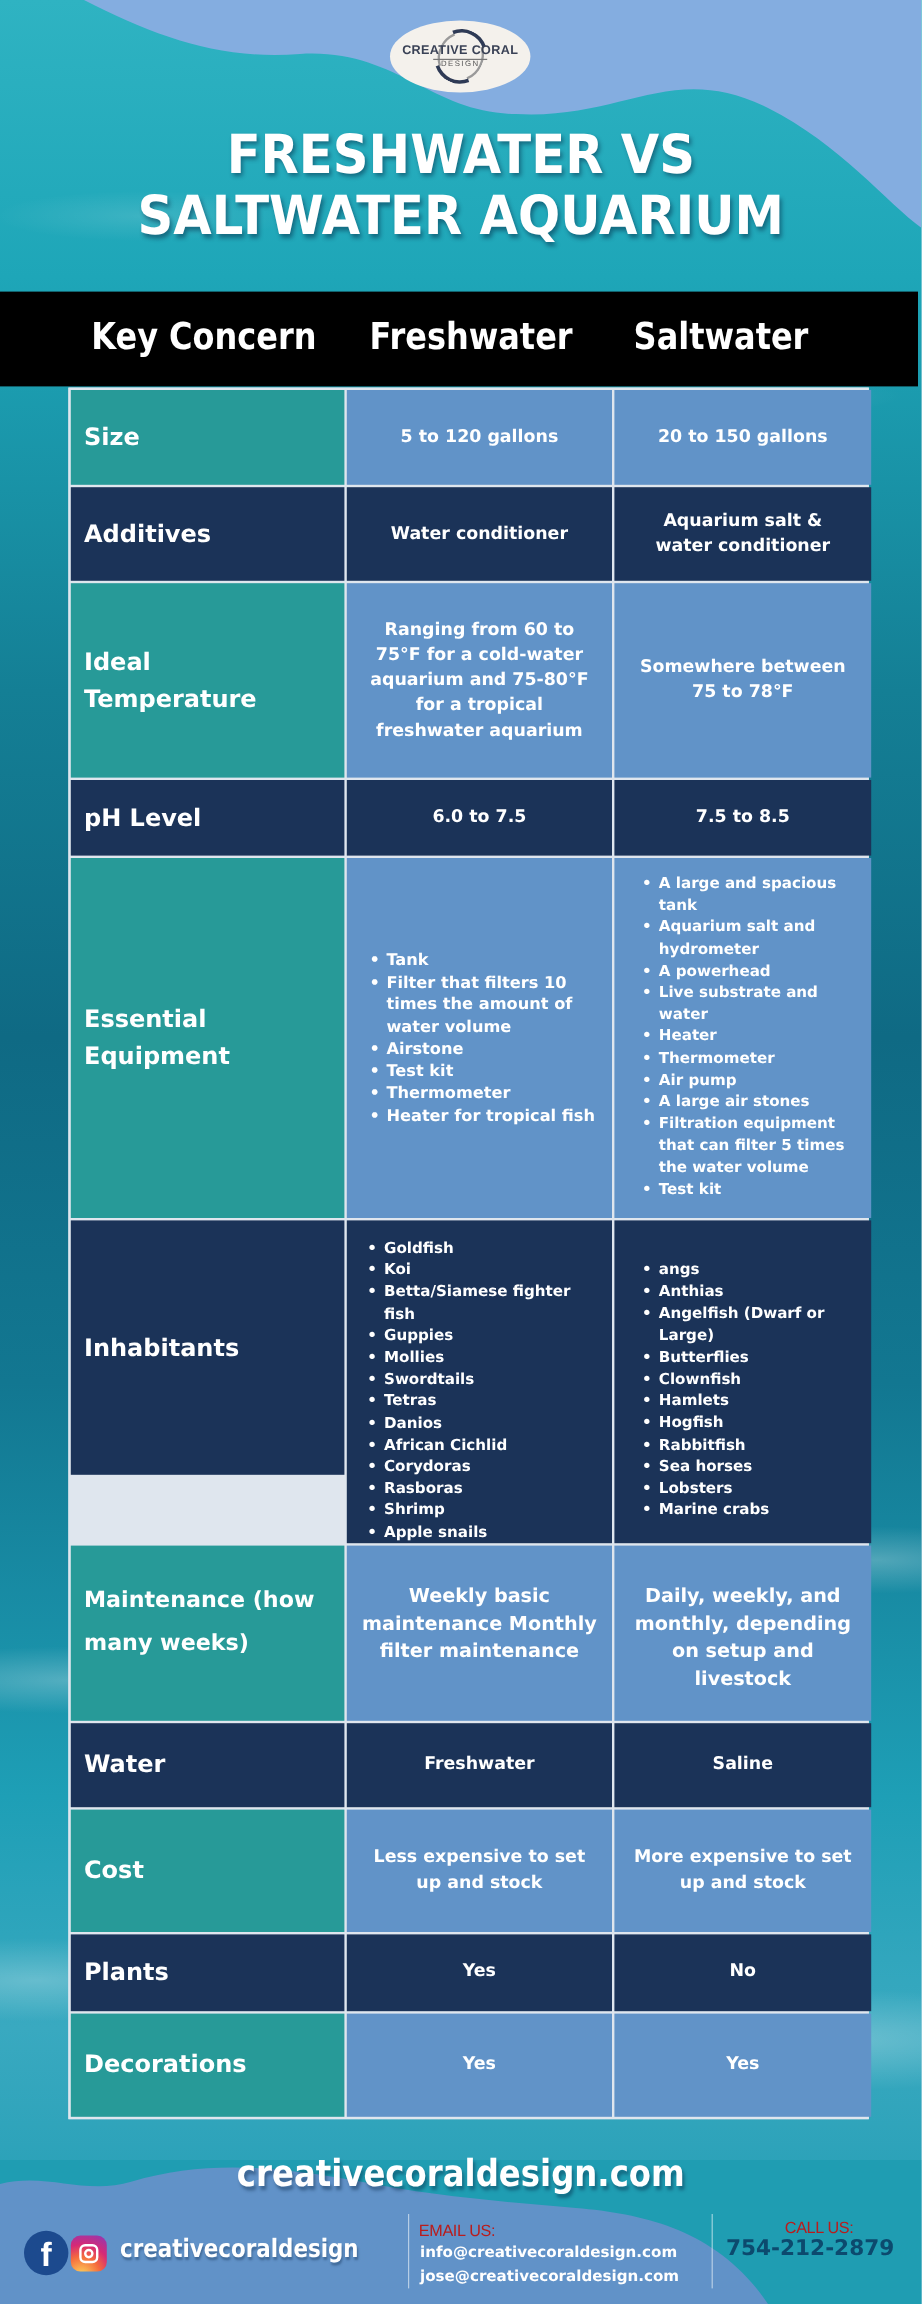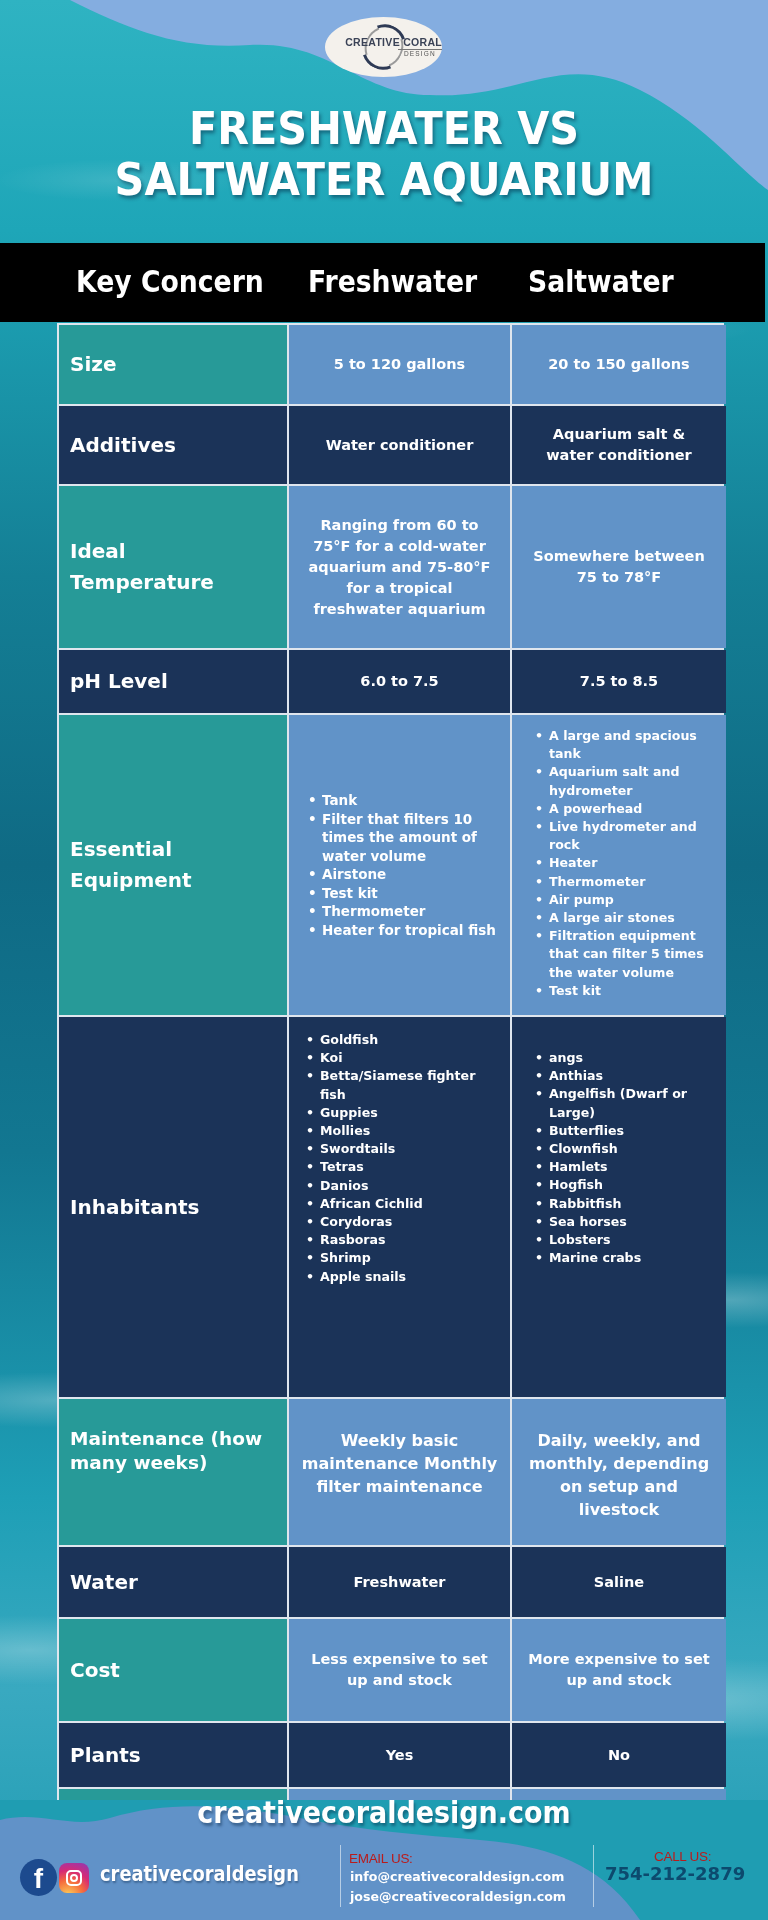--- a/index.html
+++ b/index.html
@@ -17,21 +17,21 @@
       radial-gradient(ellipse 220px 25px at 600px 330px, rgba(255,255,255,0.10), transparent 70%),
       radial-gradient(ellipse 260px 40px at 60px 1400px, rgba(255,255,255,0.25), transparent 70%),
       radial-gradient(ellipse 200px 40px at 730px 1300px, rgba(255,255,255,0.25), transparent 70%),
       radial-gradient(ellipse 300px 60px at 700px 1700px, rgba(255,255,255,0.25), transparent 70%),
       radial-gradient(ellipse 260px 50px at 30px 1650px, rgba(255,255,255,0.25), transparent 70%);
   }
   .top-wave { position:absolute; left:0; top:0; width:768px; height:260px; }
   .logo {
     position:absolute; left:325px; top:17px; width:117px; height:60px;
     border-radius:50%; background:#f4f1ec;
-    display:flex; flex-direction:column; align-items:flex-end; justify-content:center;
+    display:flex; flex-direction:column; align-items:center; justify-content:center;
   }
   .logo .ring {
     position:absolute; left:37px; top:7px; width:44px; height:46px; border-radius:50%;
     border:3px solid #2e3a55; border-left-color:transparent; border-right-color:transparent;
     transform:rotate(25deg);
   }
   .logo .ring2 {
     position:absolute; left:40px; top:9px; width:38px; height:42px; border-radius:50%;
     border:2px solid #9a9a9a; border-top-color:transparent; border-bottom-color:transparent;
     transform:rotate(25deg);
@@ -141,31 +141,31 @@
       <li>Test kit</li>
       <li>Thermometer</li>
       <li>Heater for tropical fish</li>
     </ul>
   </div>
   <div class="cell lblue" style="align-items:flex-start; padding:12px 6px 0 20px">
     <ul class="sm">
       <li>A large and spacious tank</li>
       <li>Aquarium salt and hydrometer</li>
       <li>A powerhead</li>
-      <li>Live hydrometer and rock</li>
+      <li>Live substrate and water</li>
       <li>Heater</li>
       <li>Thermometer</li>
       <li>Air pump</li>
       <li>A large air stones</li>
       <li>Filtration equipment that can filter 5 times the water volume</li>
       <li>Test kit</li>
     </ul>
   </div>
 
-  <div class="cell key navy" style="height:380px">Inhabitants</div>
+  <div class="cell key navy" style="height:212px">Inhabitants</div>
   <div class="cell navy" style="align-items:flex-start; padding:14px 6px 0 14px">
     <ul class="sm">
       <li>Goldfish</li>
       <li>Koi</li>
       <li>Betta/Siamese fighter fish</li>
       <li>Guppies</li>
       <li>Mollies</li>
       <li>Swordtails</li>
       <li>Tetras</li>
       <li>Danios</li>
@@ -185,21 +185,21 @@
       <li>Clownfish</li>
       <li>Hamlets</li>
       <li>Hogfish</li>
       <li>Rabbitfish</li>
       <li>Sea horses</li>
       <li>Lobsters</li>
       <li>Marine crabs</li>
     </ul>
   </div>
 
-  <div class="cell key teal" style="height:146px; font-size:18.5px; line-height:24px; align-items:flex-start; padding-top:28px; padding-right:4px">Maintenance (how many weeks)</div>
+  <div class="cell key teal" style="height:146px; font-size:18.5px; line-height:36px; align-items:flex-start; padding-top:28px; padding-right:4px">Maintenance (how many weeks)</div>
   <div class="cell lblue" style="font-size:16px; line-height:23px; align-items:flex-start; padding:30px 12px 0">Weekly basic maintenance Monthly filter maintenance</div>
   <div class="cell lblue" style="font-size:16px; line-height:23px; align-items:flex-start; padding:30px 14px 0">Daily, weekly, and monthly, depending on setup and livestock</div>
 
   <div class="cell key navy" style="height:70px">Water</div>
   <div class="cell navy">Freshwater</div>
   <div class="cell navy">Saline</div>
 
   <div class="cell key teal" style="height:102px">Cost</div>
   <div class="cell lblue" style="padding:0 16px">Less expensive to set up and stock</div>
   <div class="cell lblue" style="padding:0 8px">More expensive to set up and stock</div>

